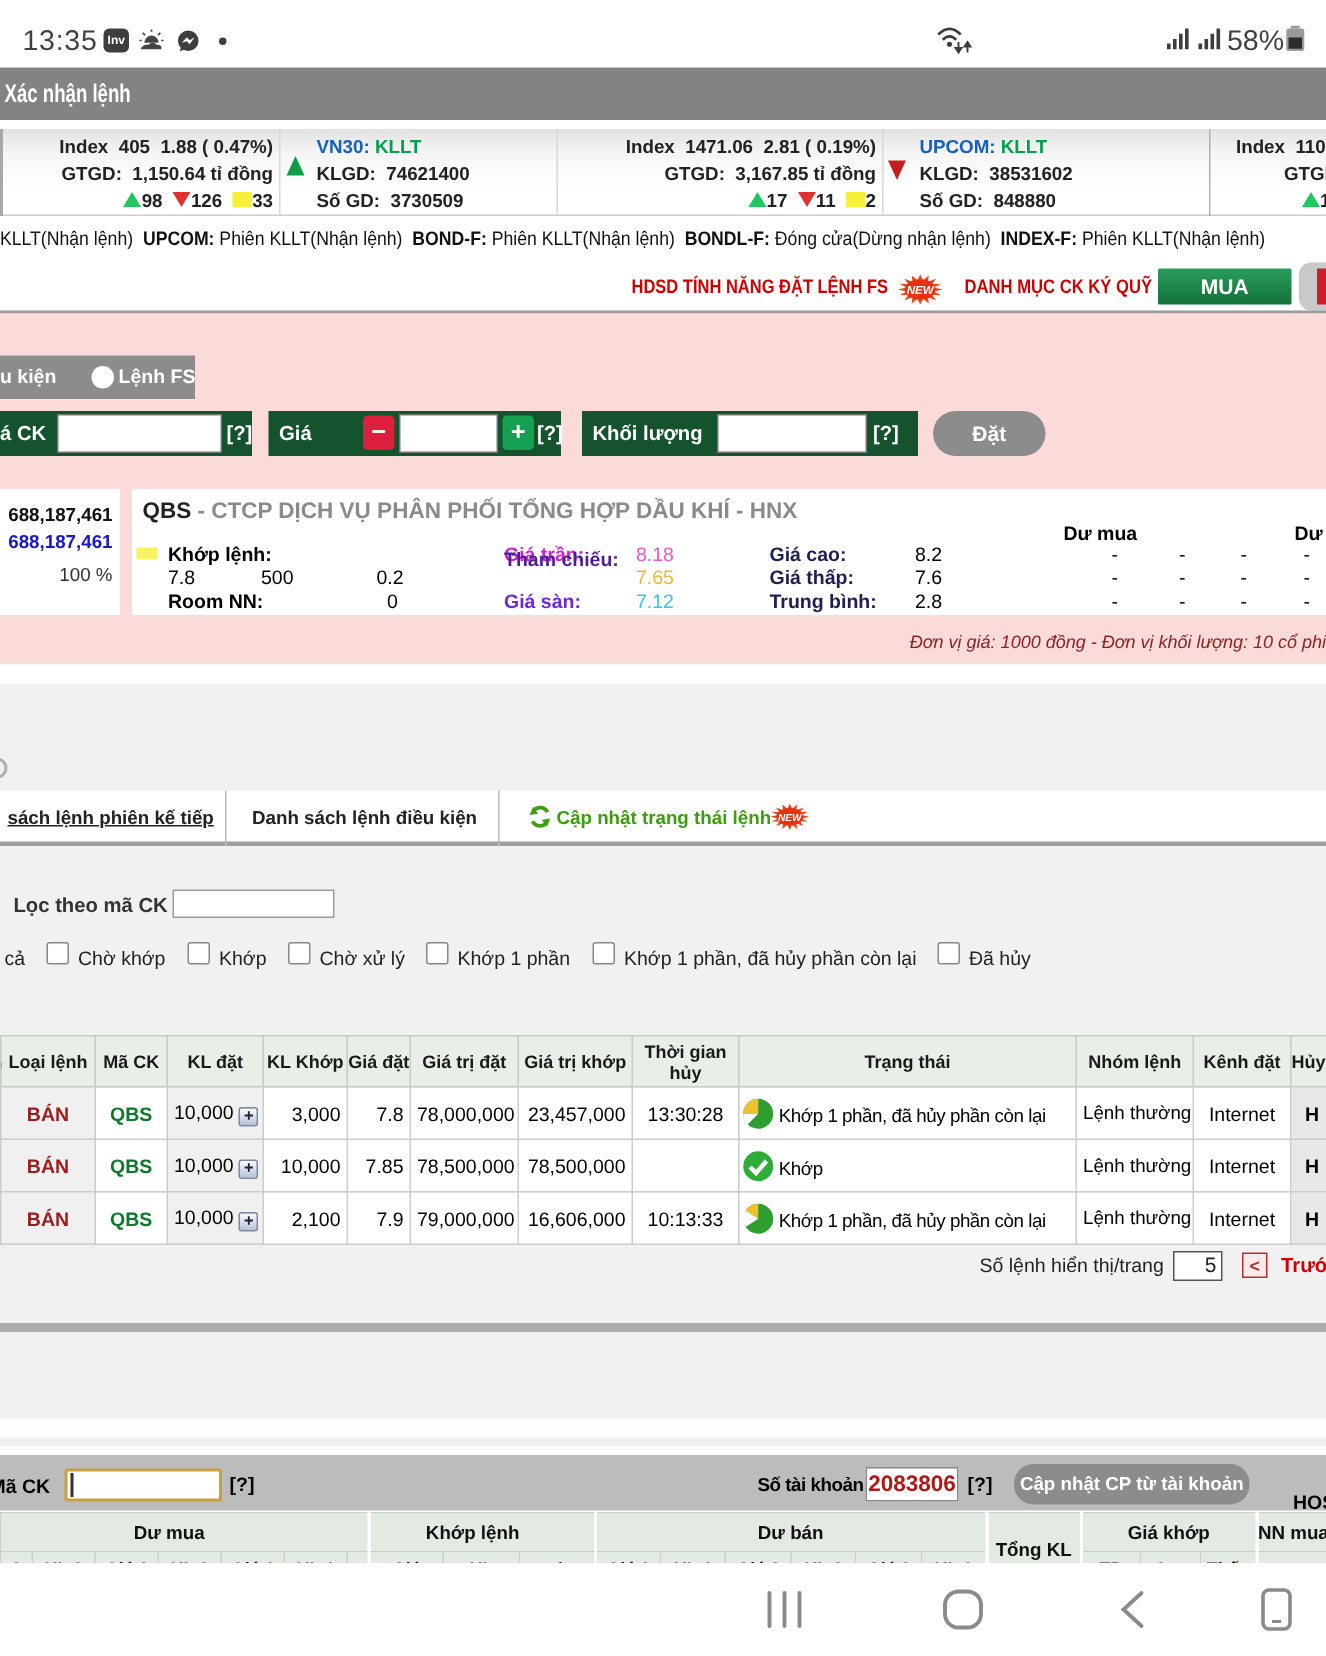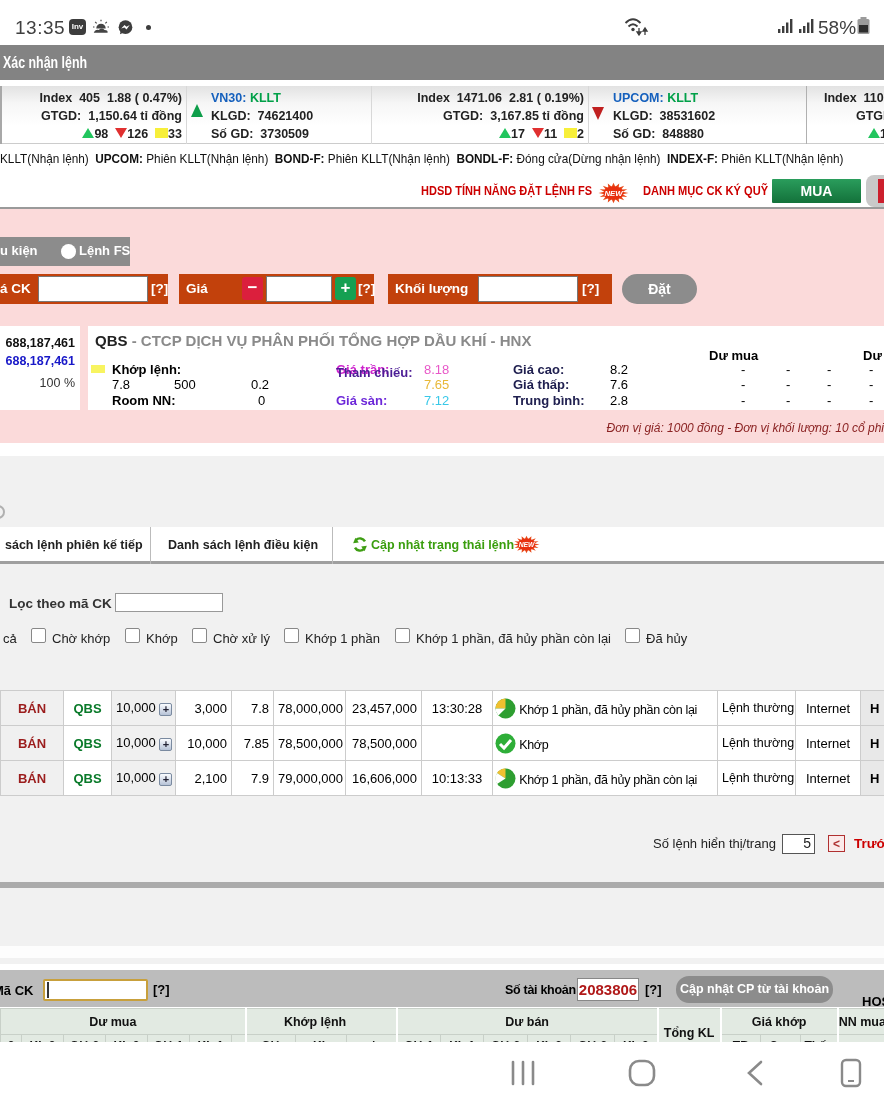--- a/index.html
+++ b/index.html
@@ -34,21 +34,21 @@
 
 #hdsdrow { left:0; top:172px; width:884px; height:35px; }
 .redtxt { color:#cc0000; font-weight:bold; font-size:13px; white-space:nowrap; }
 #muabtn { position:absolute; left:772px; top:7px; width:89px; height:24px; background:linear-gradient(#2a9d5c,#13713a); color:#fff; font-weight:bold; font-size:14px; text-align:center; line-height:24px; border-radius:1px; }
 #bansliver { position:absolute; left:878px; top:7px; width:6px; height:24px; background:#cc1f2d; } #banedge { position:absolute; left:866px; top:3px; width:18px; height:32px; background:#c9c9c9; border-radius:8px 0 0 8px; }
 #grayline { left:0; top:207px; width:884px; height:2px; background:#9a9a9a; }
 
 
 #pink { left:0; top:209px; width:884px; height:234px; background:#fbdada; }
 .graytab { position:absolute; background:#8c8c8c; color:#fff; font-weight:bold; font-size:13.5px; white-space:nowrap; }
-.formlabel { background:#c2410c; color:#fff; font-weight:bold; font-size:13.5px; }
+.formlabel { background:#14532d; color:#fff; font-weight:bold; font-size:13.5px; }
 .inputbox { position:absolute; background:#fff; border:1px solid #777; }
 
 
 #leftbox { position:absolute; left:0; top:117px; width:80px; height:84px; background:#fff; font-size:12.5px; }
 #mainbox { position:absolute; left:88px; top:117px; width:796px; height:84px; background:#fff; font-size:13px; }
 
 
 #mainarea { left:0; top:443px; width:884px; height:521px; background:#f1f1f1; }
 #whitegap { left:0; top:443px; width:884px; height:13px; background:#fff; }
 
@@ -266,21 +266,21 @@
   </div>
 
   <div class="abs" id="mainarea"></div>
   <div class="abs" id="whitegap"></div>
 
   <div class="abs" style="left:-9px;top:505px;width:14px;height:14px;border:2px solid #b0b0b0;border-radius:50%;background:#f1f1f1;"></div>
 
   <div class="abs" id="tabsrow">
     <div class="tabsep" style="left:150px;"></div>
     <div class="tabsep" style="left:332px;"></div>
-    <div class="b abs" style="left:5px;top:11px;font-size:12.5px;color:#222;">sách lệnh phiên kế tiếp</div>
+    <div class="b abs" style="left:5px;top:11px;font-size:12.5px;color:#222;text-decoration:underline;">sách lệnh phiên kế tiếp</div>
     <div class="b abs" style="left:168px;top:11px;font-size:12.5px;color:#222;">Danh sách lệnh điều kiện</div>
     <svg class="abs" style="left:352px;top:9px;" width="16" height="17" viewBox="0 0 17 17">
         <g fill="none" stroke="#3f9e14" stroke-width="2.6">
           <path d="M13.8 5.2 A6 6 0 0 0 4.2 3.8"></path>
           <path d="M3.2 11.8 A6 6 0 0 0 12.8 13.2"></path>
         </g>
         <polygon points="1.2,7.2 7.2,6.4 3.6,1.4" fill="#3f9e14"></polygon>
         <polygon points="15.8,9.8 9.8,10.6 13.4,15.6" fill="#3f9e14"></polygon>
       </svg>
     <div class="b abs" style="left:371px;top:11px;font-size:12.5px;color:#3a9e0e;">Cập nhật trạng thái lệnh</div>
@@ -320,20 +320,34 @@
         <col style="width:42px">
         <col style="width:72px">
         <col style="width:76px">
         <col style="width:71px">
         <col style="width:225px">
         <col style="width:78px">
         <col style="width:65px">
         <col style="width:24px">
       </colgroup>
     <tbody>
+        <tr style="height:34px;">
+      <th>Loại lệnh</th>
+          <th>Mã CK</th>
+          <th>KL đặt</th>
+          <th>KL Khớp</th>
+          <th>Giá đặt</th>
+          <th>Giá trị đặt</th>
+          <th>Giá trị khớp</th>
+          <th>Thời gian<br>hủy</th>
+          <th>Trạng thái</th>
+          <th>Nhóm lệnh</th>
+          <th>Kênh đặt</th>
+          <th style="text-align:left;">Hủy</th>
+    </tr>
     <tr style="height:35px;">
       <td class="ban">BÁN</td>
           <td class="qbs">QBS</td>
           <td class="num" style="background:#f0f0f0;">10,000 <span style="display:inline-block;width:13px;height:13px;background:linear-gradient(#fafcff,#b6c2d6);border:1px solid #7a8aa0;border-radius:2px;color:#223;font-weight:bold;font-size:11px;line-height:11px;text-align:center;vertical-align:-1px;">+</span></td>
           <td class="num">3,000</td>
           <td class="num">7.8</td>
           <td class="num">78,000,000</td>
           <td class="num">23,457,000</td>
           <td style="text-align:center;">13:30:28</td>
       <td class="st"><svg width="21" height="21" viewBox="0 0 21 21" style="vertical-align:-5px;">

